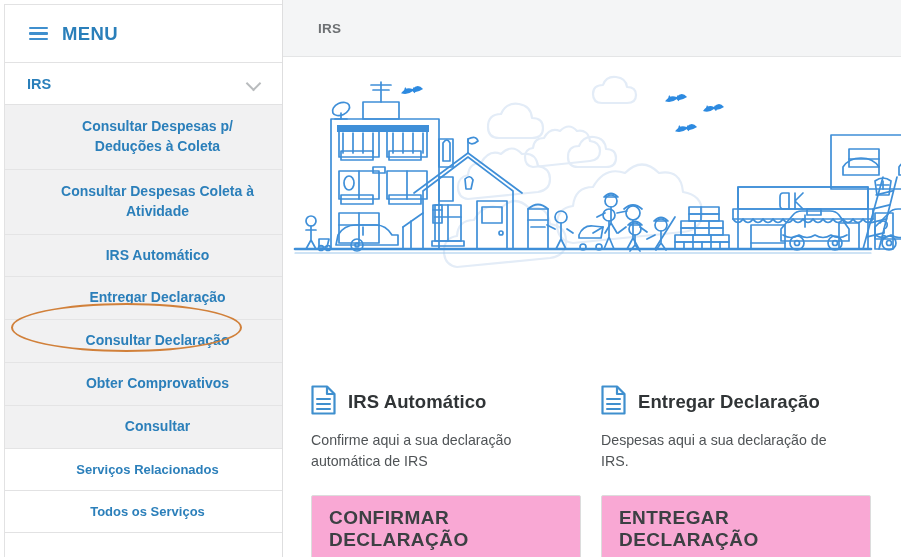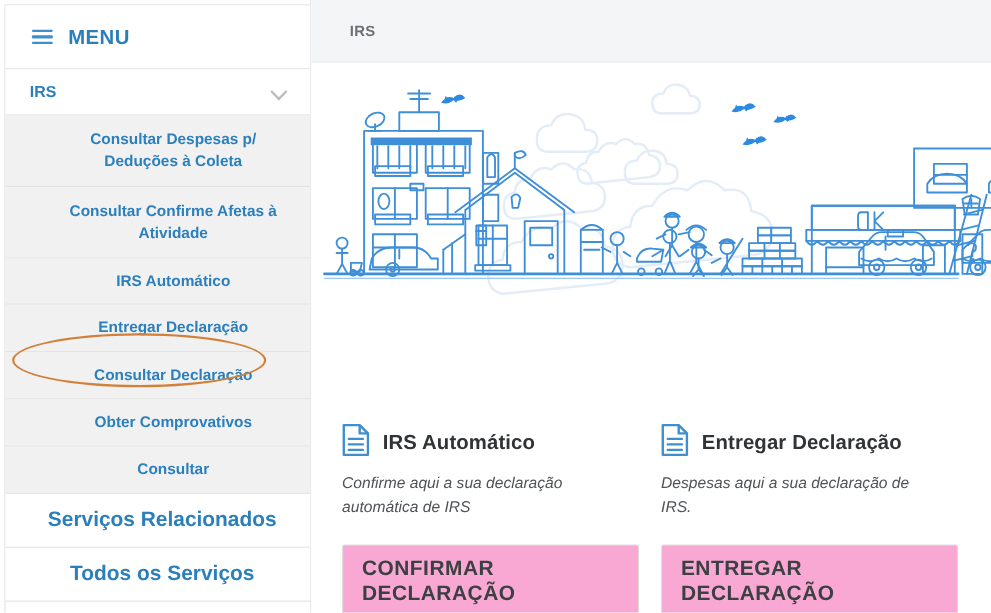--- a/index.html
+++ b/index.html
@@ -75,21 +75,21 @@
     position:relative;
   }
   .sub-item.two-line{padding-top:12px;padding-bottom:12px;}
 
   .bottom-item{
     box-sizing:border-box;
     padding:13px 18px 13px 26px;
     border-bottom:1px solid #e2e2e3;
     background:#ffffff;
     color:#2b7fba;
-    font-size:19px;font-weight:bold;
+    font-size:13px;font-weight:bold;
   }
 
   
   .annot-ellipse{
     position:absolute;
     left:11px;top:303px;
     width:227px;height:45px;
     border:2.6px solid #d1803a;
     border-radius:50%;
     pointer-events:none;
@@ -135,21 +135,20 @@
   .card.c2{width:290px;margin-left:0px;}
   .card-head{display:flex;align-items:center;gap:12px;height:34px;}
   .doc-icon{flex:0 0 auto;}
   .card-title{
     color:#303436;font-size:18.5px;font-weight:bold;letter-spacing:.1px;
   }
   .card-desc{
     margin-top:11px;
     color:#4f5356;font-size:14.2px;line-height:1.5;
     max-width:245px;
-    font-style:italic;
   }
   .card-btn{
     margin-top:22px;
     display:inline-block;
     box-sizing:border-box;
     background:#f9a8d4;
     border:1px solid #dcdcdc;
     border-radius:2px;
     padding:11px 17px;
     color:#3c4043;
@@ -174,21 +173,21 @@
         <span class="menu-label">MENU</span>
       </div>
 
       <div class="group-row">
         <span class="glabel">IRS</span>
         <span class="chev"></span>
       </div>
 
       <div class="submenu">
         <div class="sub-item two-line">Consultar Despesas p/ Deduções à Coleta</div>
-        <div class="sub-item two-line">Consultar Confirme Afetas à Atividade</div>
+        <div class="sub-item two-line">Consultar Despesas Coleta à Atividade</div>
         <div class="sub-item">IRS Automático</div>
         <div class="sub-item">Entregar Declaração</div>
         <div class="sub-item">Consultar Declaração</div>
         <div class="sub-item">Obter Comprovativos</div>
         <div class="sub-item">Consultar</div>
       </div>
 
       <div class="bottom-item">Serviços Relacionados</div>
       <div class="bottom-item">Todos os Serviços</div>
 

